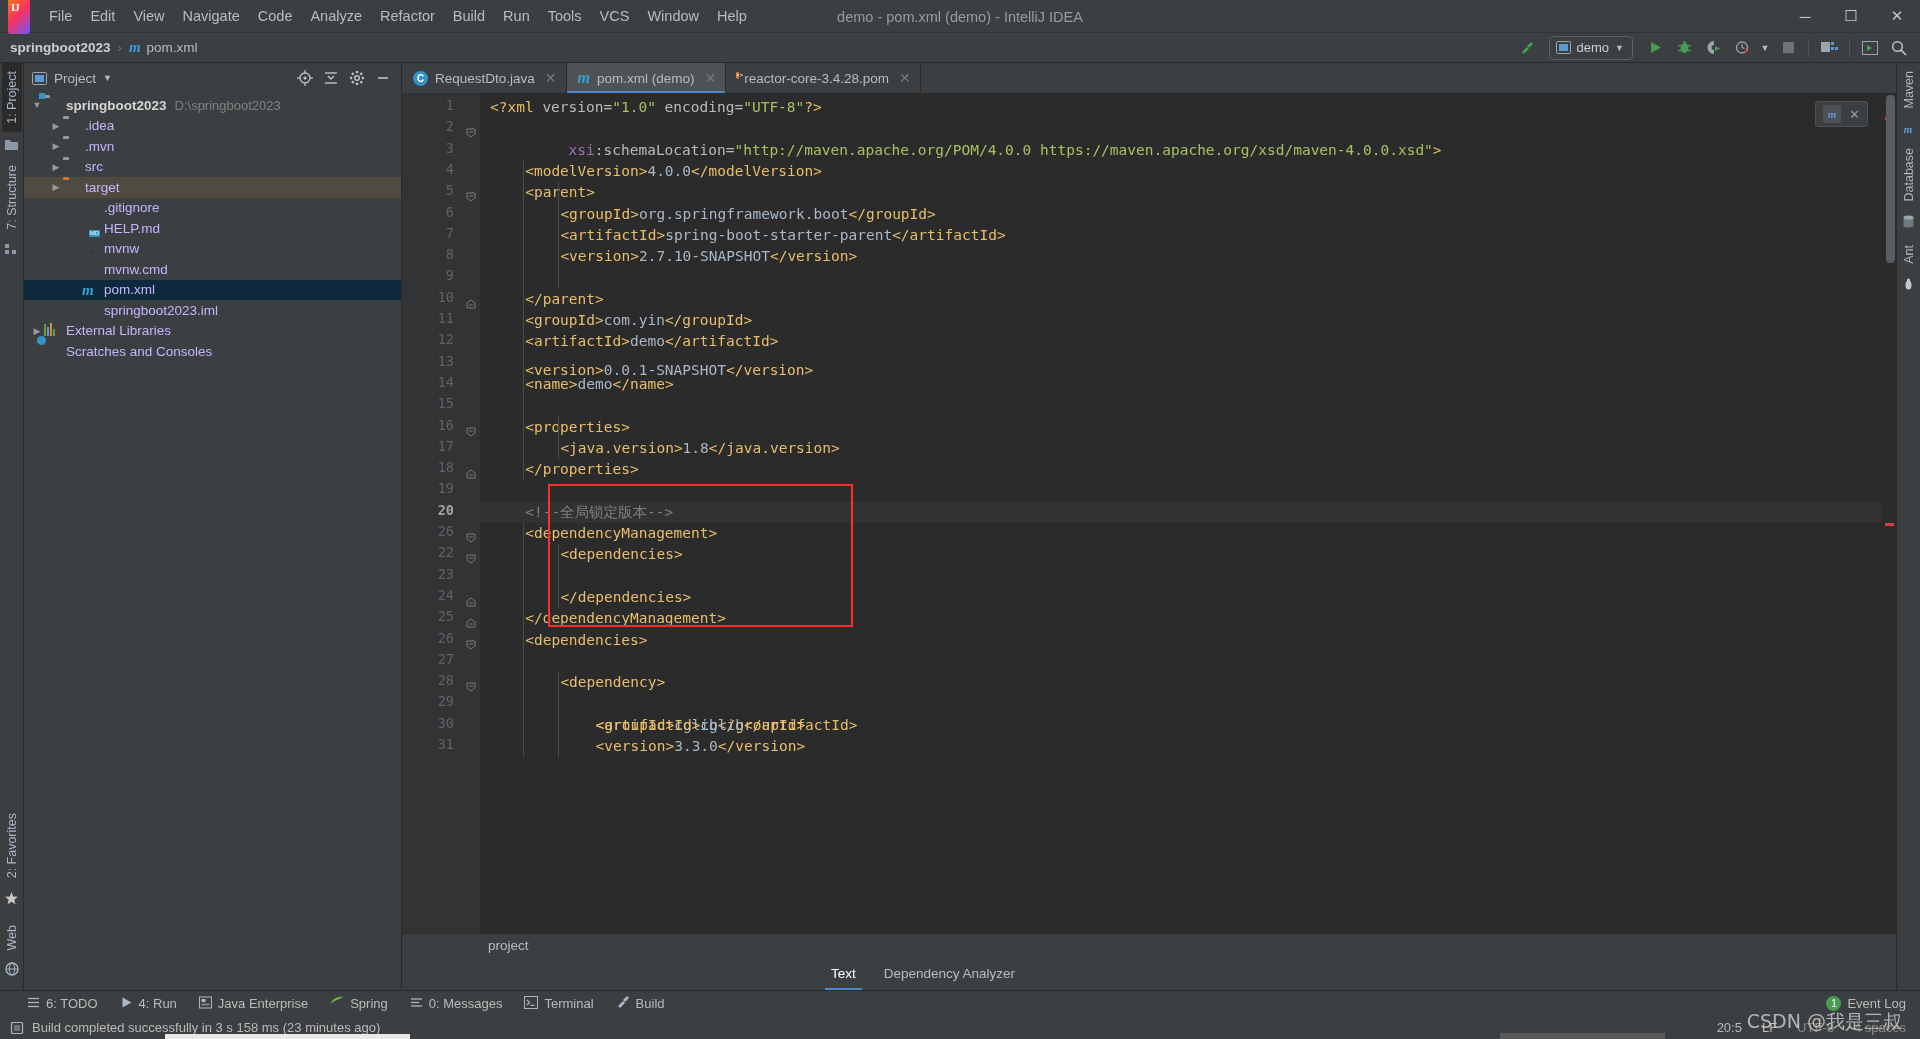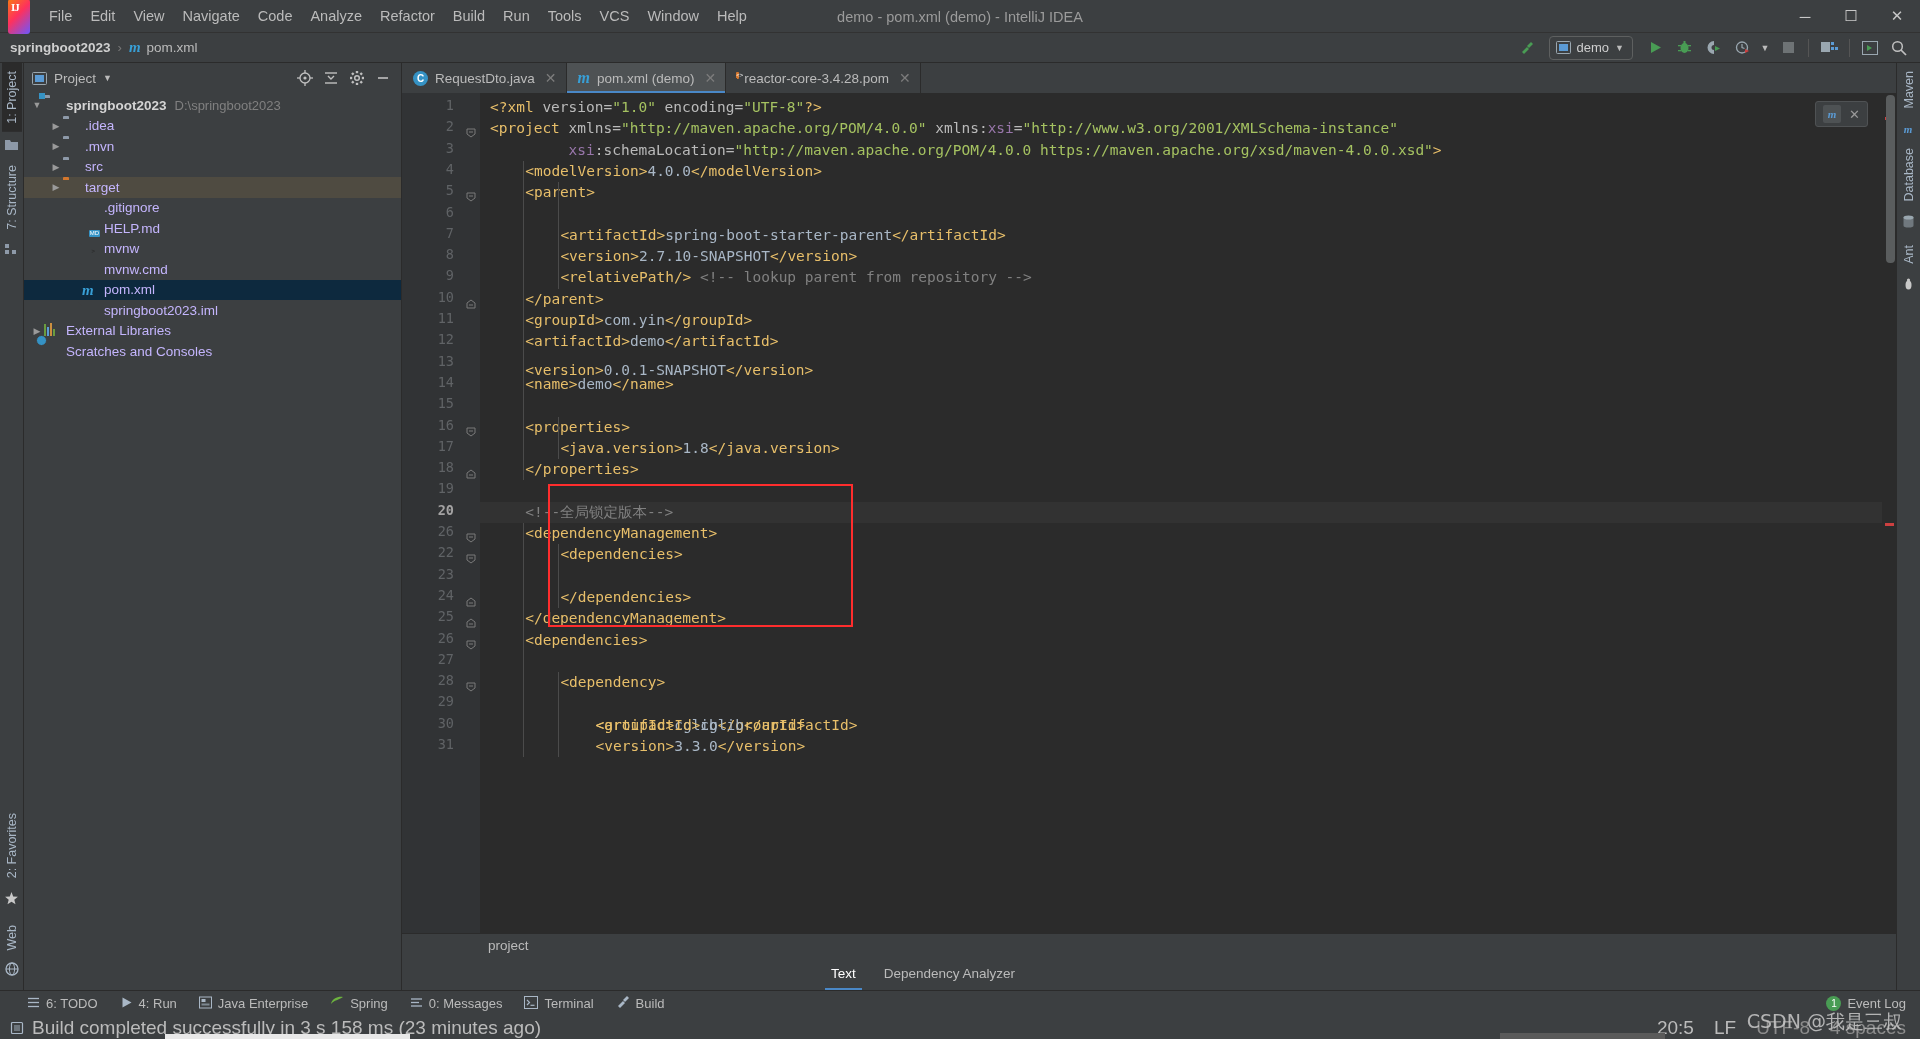--- a/index.html
+++ b/index.html
@@ -150,21 +150,21 @@
                       display:flex; flex-direction:column; align-items:center; }
 
   
   .statusbar-tools { height:26px; flex:0 0 26px; background:#3c3f41; display:flex; align-items:center;
                      padding-left:16px; gap:0; border-top:1px solid #2b2b2b; }
   .stool { display:flex;align-items:center;gap:6px; font-size:13px; color:#bbbbbb; padding: 3px 11px; }
   .event-log { margin-left:auto; display:flex;align-items:center;gap:6px;font-size:13px;color:#bbbbbb;padding-right:14px;}
   .elbadge{width:15px;height:15px;border-radius:50%;background:#499c54;color:#fff;font-size:10px;
            display:flex;align-items:center;justify-content:center;}
   .statusbar { height:23px; flex:0 0 23px; background:#3c3f41; display:flex; align-items:center;
-               padding: 0 14px 0 10px; font-size:19px; color:#bbbbbb; }
+               padding: 0 14px 0 10px; font-size:13px; color:#bbbbbb; }
   .sb-right { margin-left:auto; display:flex; align-items:center; gap:20px; }
   .sb-dim { color:#8c8c8c; }
   .watermark { position:absolute; right:18px; bottom:4px; font-size:19px; color:#c9c9c9; opacity:.85;
                font-family:"DejaVu Sans", sans-serif; pointer-events:none; white-space:nowrap;}
   .taskbar-hint { position:absolute; left:165px; bottom:0; width:245px; height:5px; background:#e8e8e8;}
   .taskbar-hint2 { position:absolute; left:1500px; bottom:0; width:165px; height:6px; background:#5a5a5a;}
 </style>
 </head>
 <body>
 
@@ -548,27 +548,26 @@
                 <line x1="3" y1="4" x2="7" y2="4" stroke="#7a7a7a"></line>
               </svg></div>
             <div style="position: absolute; left: 4px; top: 585.1px; width: 10px; height: 10px;"><svg width="10" height="10" viewBox="0 0 10 10">
                 <path d="M1 1 h8 v5 l-4 3 l-4 -3 z" fill="none" stroke="#7a7a7a"></path>
                 <line x1="3" y1="4" x2="7" y2="4" stroke="#7a7a7a"></line>
               </svg></div>
           </div>
         <div class="code-col" id="codecol">
             <div class="cur-line-bg" style="top: 408.7px;"></div>
             <div class="codeline" style="top: 4px; left: 10px;"><span class="tag">&lt;?xml </span><span class="attr">version=</span><span class="val">"1.0"</span><span class="attr"> encoding=</span><span class="val">"UTF-8"</span><span class="tag">?&gt;</span></div>
-            <div class="codeline" style="top: 25.3px; left: 10px;"><span class="tag">&lt;project </span><span class="attr">xmlns=</span><span class="val">"http://maven.apache.org/POM/4.0.0"</span><span class="attr"> xmlns:</span><span class="ns">xsi</span><span class="attr">=</span><span class="val">"http://www.w3.org/2001/XMLSchema-instance"</span></div>
             <div class="codeline" style="top: 46.6px; left: 10px;"><span class="txtv">         </span><span class="ns">xsi</span><span class="attr">:schemaLocation=</span><span class="val">"http://maven.apache.org/POM/4.0.0 https://maven.apache.org/xsd/maven-4.0.0.xsd"</span><span class="tag">&gt;</span></div>
             <div class="codeline" style="top: 67.9px; left: 45.2px;"><span class="tag">&lt;modelVersion&gt;</span><span class="txtv">4.0.0</span><span class="tag">&lt;/modelVersion&gt;</span></div>
             <div class="codeline" style="top: 89.2px; left: 45.2px;"><span class="tag">&lt;parent&gt;</span></div>
+            <div class="codeline" style="top: 110.5px; left: 80.4px;"><span class="tag">&lt;groupId&gt;</span><span class="txtv">org.springframework.boot</span><span class="tag">&lt;/groupId&gt;</span></div>
             <div class="codeline" style="top: 131.8px; left: 80.4px;"><span class="tag">&lt;artifactId&gt;</span><span class="txtv">spring-boot-starter-parent</span><span class="tag">&lt;/artifactId&gt;</span></div>
             <div class="codeline" style="top: 153.1px; left: 80.4px;"><span class="tag">&lt;version&gt;</span><span class="txtv">2.7.10-SNAPSHOT</span><span class="tag">&lt;/version&gt;</span></div>
-            <div class="codeline" style="top: 174.4px; left: 80.4px;"><span class="tag">&lt;relativePath/&gt;</span><span class="cmt"> &lt;!-- lookup parent from repository --&gt;</span></div>
             <div class="codeline" style="top: 195.7px; left: 45.2px;"><span class="tag">&lt;/parent&gt;</span></div>
             <div class="codeline" style="top: 217px; left: 45.2px;"><span class="tag">&lt;groupId&gt;</span><span class="txtv">com.yin</span><span class="tag">&lt;/groupId&gt;</span></div>
             <div class="codeline" style="top: 238.3px; left: 45.2px;"><span class="tag">&lt;artifactId&gt;</span><span class="txtv">demo</span><span class="tag">&lt;/artifactId&gt;</span></div>
             <div class="codeline" style="top: 267px; left: 45.2px;"><span class="tag">&lt;version&gt;</span><span class="txtv">0.0.1-SNAPSHOT</span><span class="tag">&lt;/version&gt;</span></div>
             <div class="codeline" style="top: 280.9px; left: 45.2px;"><span class="tag">&lt;name&gt;</span><span class="txtv">demo</span><span class="tag">&lt;/name&gt;</span></div>
             <div class="codeline" style="top: 323.5px; left: 45.2px;"><span class="tag">&lt;properties&gt;</span></div>
             <div class="codeline" style="top: 344.8px; left: 80.4px;"><span class="tag">&lt;java.version&gt;</span><span class="txtv">1.8</span><span class="tag">&lt;/java.version&gt;</span></div>
             <div class="codeline" style="top: 366.1px; left: 45.2px;"><span class="tag">&lt;/properties&gt;</span></div>
             <div class="codeline" style="top: 408.7px; left: 45.2px;"><span class="cmt">&lt;!--全局锁定版本--&gt;</span></div>
             <div class="codeline" style="top: 430px; left: 45.2px;"><span class="tag">&lt;dependencyManagement&gt;</span></div>

